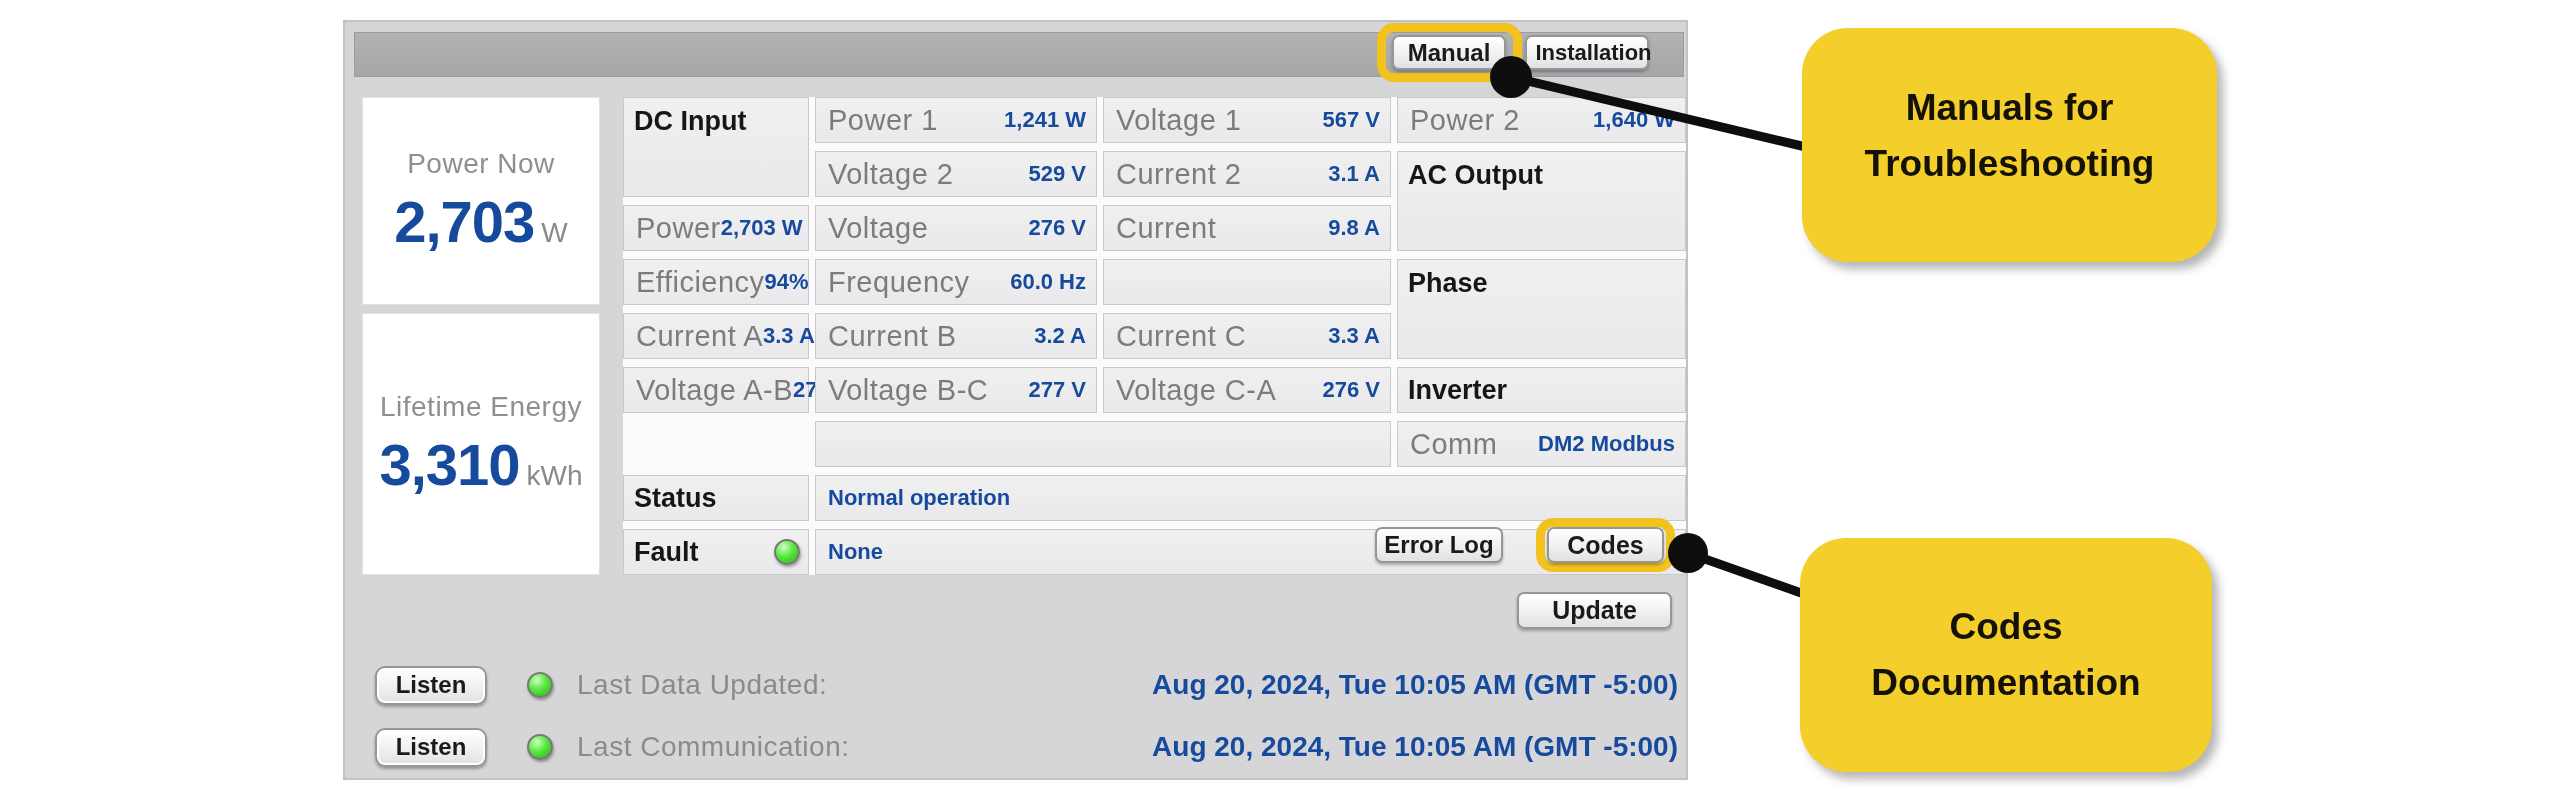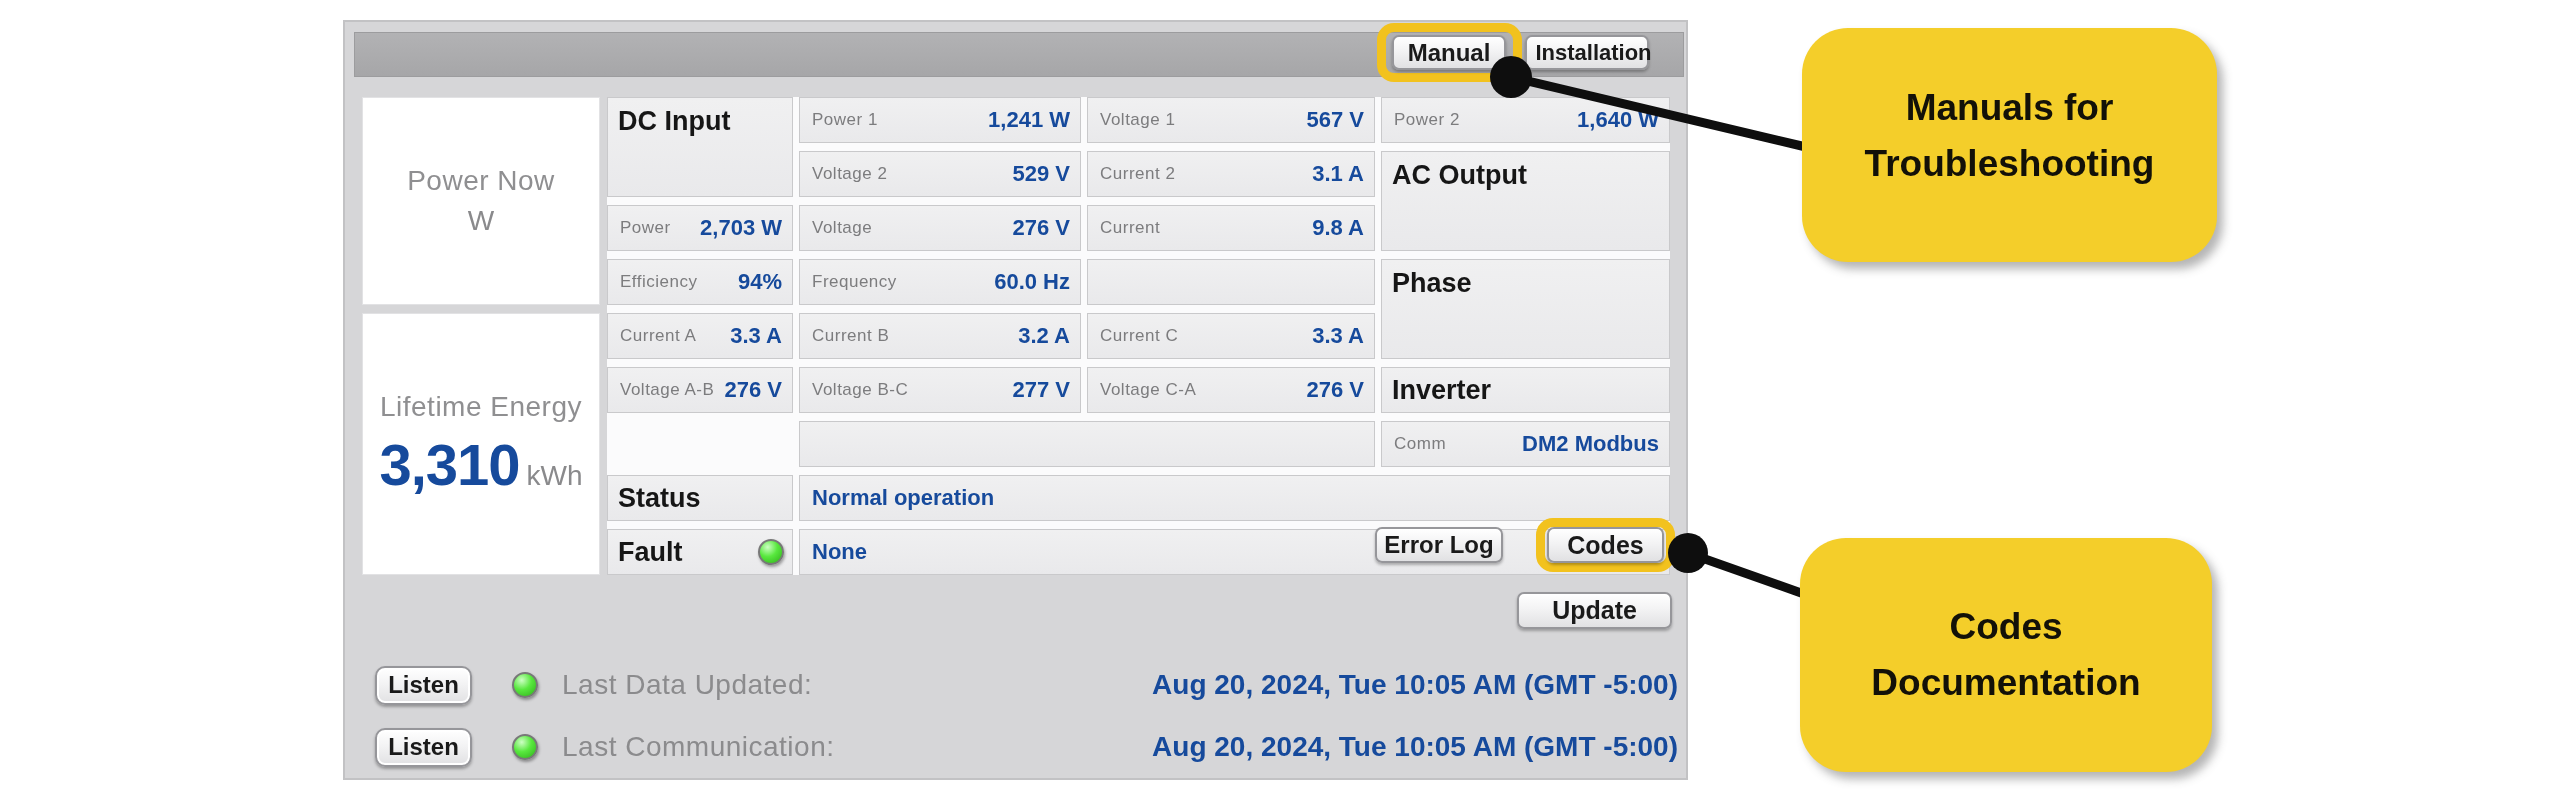--- a/index.html
+++ b/index.html
@@ -31,48 +31,48 @@
   .sumbox { position:absolute; left:17px; width:238px; background:#ffffff; border:1px solid #e2e2e4;
             display:flex; flex-direction:column; align-items:center; justify-content:center; gap:8px; }
   .sumbox-power    { top:75px;  height:208px; }
   .sumbox-lifetime { top:291px; height:262px; }
   .sumtitle { font-size:28px; color:#8f8f91; letter-spacing:0.5px; }
   .bignum-row { display:flex; align-items:baseline; gap:7px; }
   .bignum { font-size:58px; font-weight:700; color:#164A9C; letter-spacing:-1px; }
   .bigunit { font-size:28px; color:#8a8a8c; }
 
   
-  .grid { position:absolute; left:262px; top:75px; width:1063px; height:478px;
+  .grid { position:absolute; left:278px; top:75px; width:1063px; height:478px;
           display:grid; grid-template-columns:186px 282px 288px 289px;
           grid-template-rows:repeat(9,46px); column-gap:6px; row-gap:8px;
           background:#fbfbfc; }
   .cell { background:linear-gradient(180deg,#f0f0f1,#e9e9eb); border:1px solid #c9c9cb;
           display:flex; align-items:center; justify-content:space-between; padding:0 10px 0 12px; }
   .seccell { background:linear-gradient(180deg,#f0f0f1,#e9e9eb); border:1px solid #c9c9cb;
              display:flex; padding:8px 8px 0 10px; font-size:27px; font-weight:700; color:#161616; }
   .seccell.center { align-items:center; padding-top:0; justify-content:space-between; }
   .rspan2 { grid-row:span 2; }
   .cspan2 { grid-column:2 / 4; }
   .cspan3 { grid-column:2 / 5; }
-  .mlabel { color:#7c7c7e; font-size:17px; letter-spacing:0.5px; white-space:nowrap; }
+  .mlabel { color:#7c7c7e; font-size:29px; letter-spacing:0.5px; white-space:nowrap; }
   .mvalue { color:#164A9C; font-size:22px; font-weight:700; white-space:nowrap; }
   .cell.valonly { justify-content:flex-start; }
 
   .led { width:26px; height:26px; border-radius:50%;
          background:radial-gradient(circle at 35% 28%, #cdffc4 0%, #58e83e 45%, #2fae1a 100%);
          border:2px solid #787878; box-shadow:1px 2px 3px rgba(0,0,0,.35); flex:none; }
 
   .btn-errorlog { position:absolute; left:1030px; top:505px; width:128px; height:36px; font-size:24px; }
   .btn-codes    { position:absolute; left:1202px; top:505px; width:117px; height:36px; font-size:25px; }
   .btn-update   { position:absolute; left:1172px; top:570px; width:155px; height:37px; font-size:25px; }
 
   
   .footrow { position:absolute; left:30px; width:1303px; height:40px; display:flex; align-items:center; }
   .footrow1 { top:643px; } .footrow2 { top:705px; }
-  .btn-listen { width:97px; height:39px; font-size:24px; border-radius:10px; flex:none;
+  .btn-listen { width:112px; height:39px; font-size:24px; border-radius:10px; flex:none;
                 box-shadow:0 2px 3px rgba(0,0,0,.3), inset 0 0 0 2px #ffffff; }
   .footrow .led { margin-left:40px; }
   .footlabel { margin-left:24px; font-size:28px; color:#8b8b8d; letter-spacing:0.5px; }
   .footvalue { margin-left:auto; font-size:28px; font-weight:700; color:#164A9C; white-space:nowrap; }
 
   
   .overlay { position:absolute; left:0; top:0; width:2552px; height:808px; pointer-events:none; }
   .bubble { position:absolute; background:#f4ce2a; border-radius:46px;
             box-shadow:6px 7px 10px rgba(90,90,90,.45);
             display:flex; flex-direction:column; align-items:center; justify-content:center;
@@ -88,20 +88,21 @@
   <section class="panel">
 
     <div class="topbar"></div>
     <div class="ring ring-manual"></div>
     <button class="btn btn-manual">Manual</button>
     <button class="btn btn-installation">Installation</button>
 
     <div class="sumbox sumbox-power">
       <div class="sumtitle">Power Now</div>
       <div class="bignum-row">
+        <span class="bignum">2,703</span>
         <span class="bigunit">W</span>
       </div>
     </div>
     <div class="sumbox sumbox-lifetime">
       <div class="sumtitle">Lifetime Energy</div>
       <div class="bignum-row">
         <span class="bignum">3,310</span>
         <span class="bigunit">kWh</span>
       </div>
     </div>

